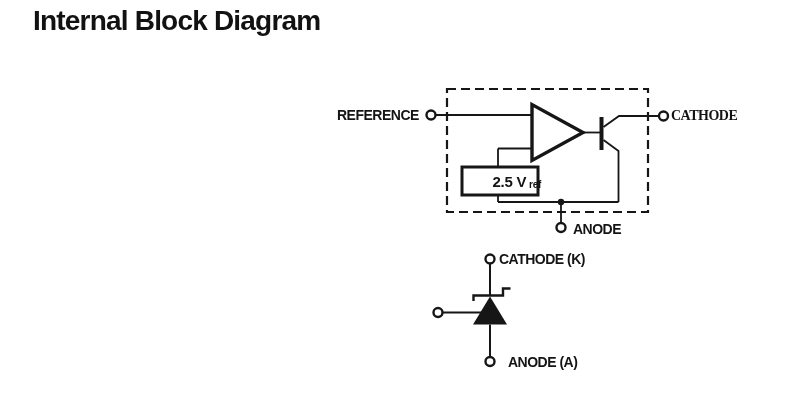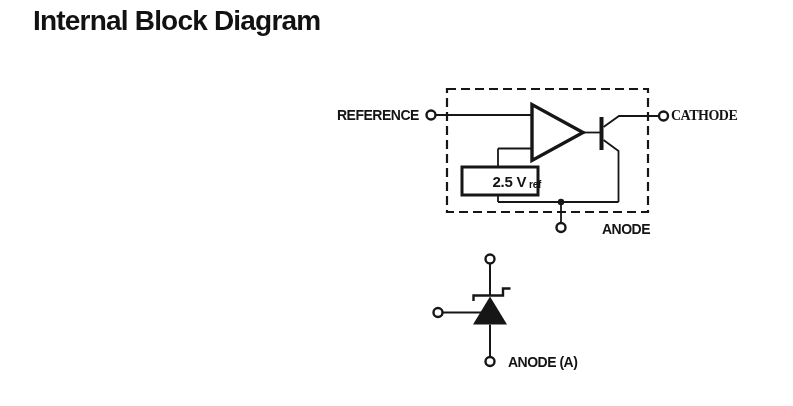--- a/index.html
+++ b/index.html
@@ -28,21 +28,21 @@
   }
   .lbl {
     position: absolute;
     font: bold 14px/16px "Liberation Sans", sans-serif;
     letter-spacing: -0.5px;
     color: #141414;
     white-space: nowrap;
   }
   .lbl-ref-top    { left: 337px; top: 107px; text-align: right; }
   .lbl-cath-top   { left: 671px; top: 108px; font-family: Liberation Serif, serif; }
-  .lbl-anode-top  { left: 602px; top: 221px; }
+  .lbl-anode-top  { left: 573px; top: 221px; }
   .lbl-cath-k     { left: 499px; top: 251px; }
   .lbl-ref-r      { left: 322px; top: 305px; }
   .lbl-anode-a    { left: 508px; top: 354px; }
   .vref-label {
     position: absolute;
     left: 462px;
     top: 167px;
     width: 76px;
     height: 28px;
     display: flex;
@@ -118,17 +118,18 @@
 
   <div class="lbl lbl-cath-top">CATHODE</div>
 
   <div class="lbl lbl-anode-top">ANODE</div>
 
   <div class="vref-label">
     <span>2.5 V</span>
       <span class="sub">ref</span>
   </div>
 
+  <div class="lbl lbl-cath-k">CATHODE (K)</div>
 
 
   <div class="lbl lbl-anode-a">ANODE (A)</div>
 
 </div>
 
 </body></html>

